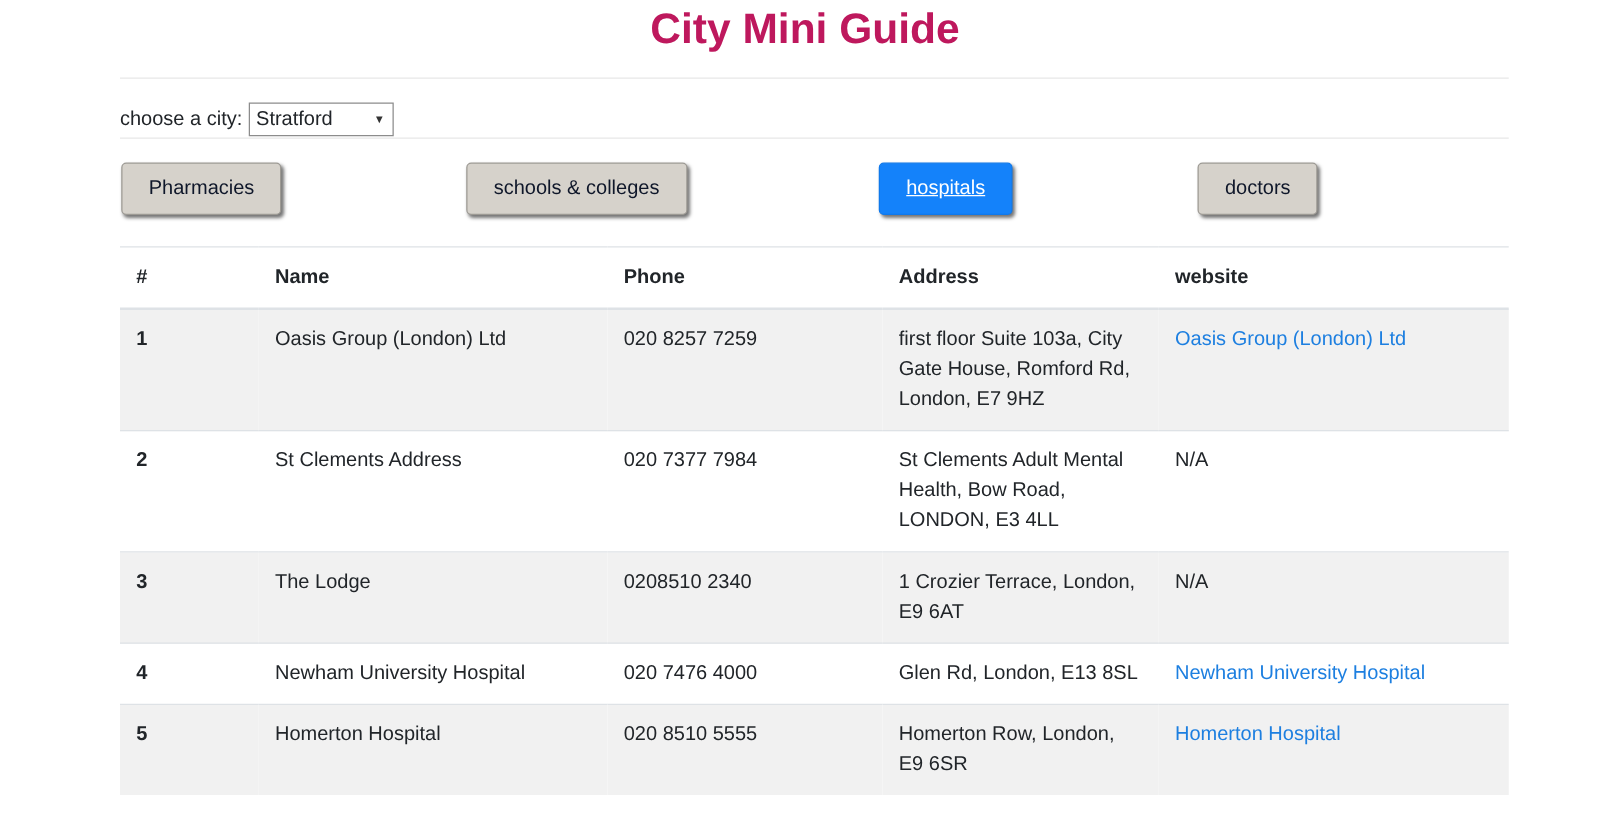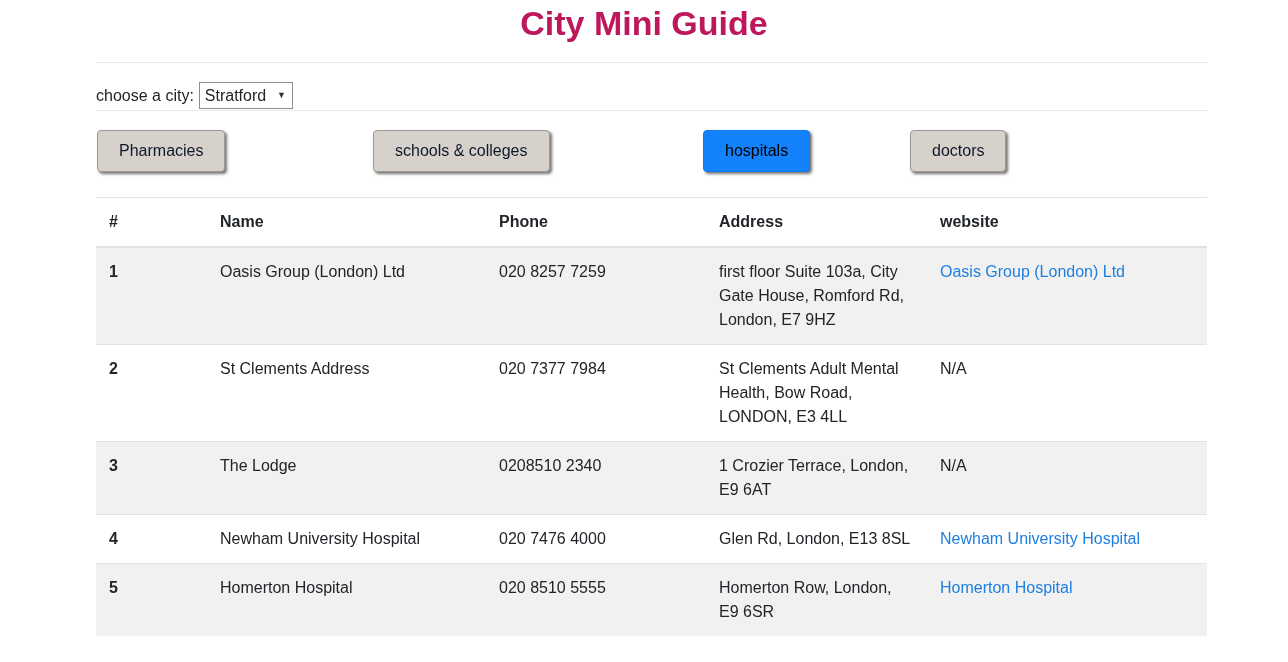--- a/index.html
+++ b/index.html
@@ -41,21 +41,21 @@
     align-items: center;
   }
   .city-label { margin-right: 5px; }
   .select-wrap {
     position: relative;
     display: inline-block;
   }
   select.city-select {
     -webkit-appearance: none;
     appearance: none;
-    width: 94px;
+    width: 116px;
     height: 27px;
     border: 1px solid #8c8c8c;
     border-radius: 0;
     background: #ffffff;
     font-family: "Liberation Sans", sans-serif;
     font-size: 16px;
     color: #212529;
     padding: 1px 18px 1px 5px;
   }
   .select-arrow {
@@ -83,25 +83,26 @@
     color: #0f172a;
     background: #d6d2cb;
     border: 1px solid #9d9a94;
     border-radius: 4px;
     box-shadow: 2px 2px 3px rgba(0,0,0,0.55);
     cursor: pointer;
   }
   .cat-btn:nth-child(1) { left: 1px; }
   .cat-btn:nth-child(2) { left: 277px; }
   .cat-btn:nth-child(3) { left: 607px; }
-  .cat-btn:nth-child(4) { left: 814px; }
+  .cat-btn:nth-child(4) { left: 862px; }
   .cat-btn.active {
     background: #1482fa;
     border-color: #0f79ec;
-    color: #000000;
+    color: #ffffff;
+    text-decoration: underline;
   }
 
   
   table.results {
     margin-top: 25px;
     width: 1111px;
     border-collapse: collapse;
     table-layout: fixed;
     font-size: 16px;
   }

